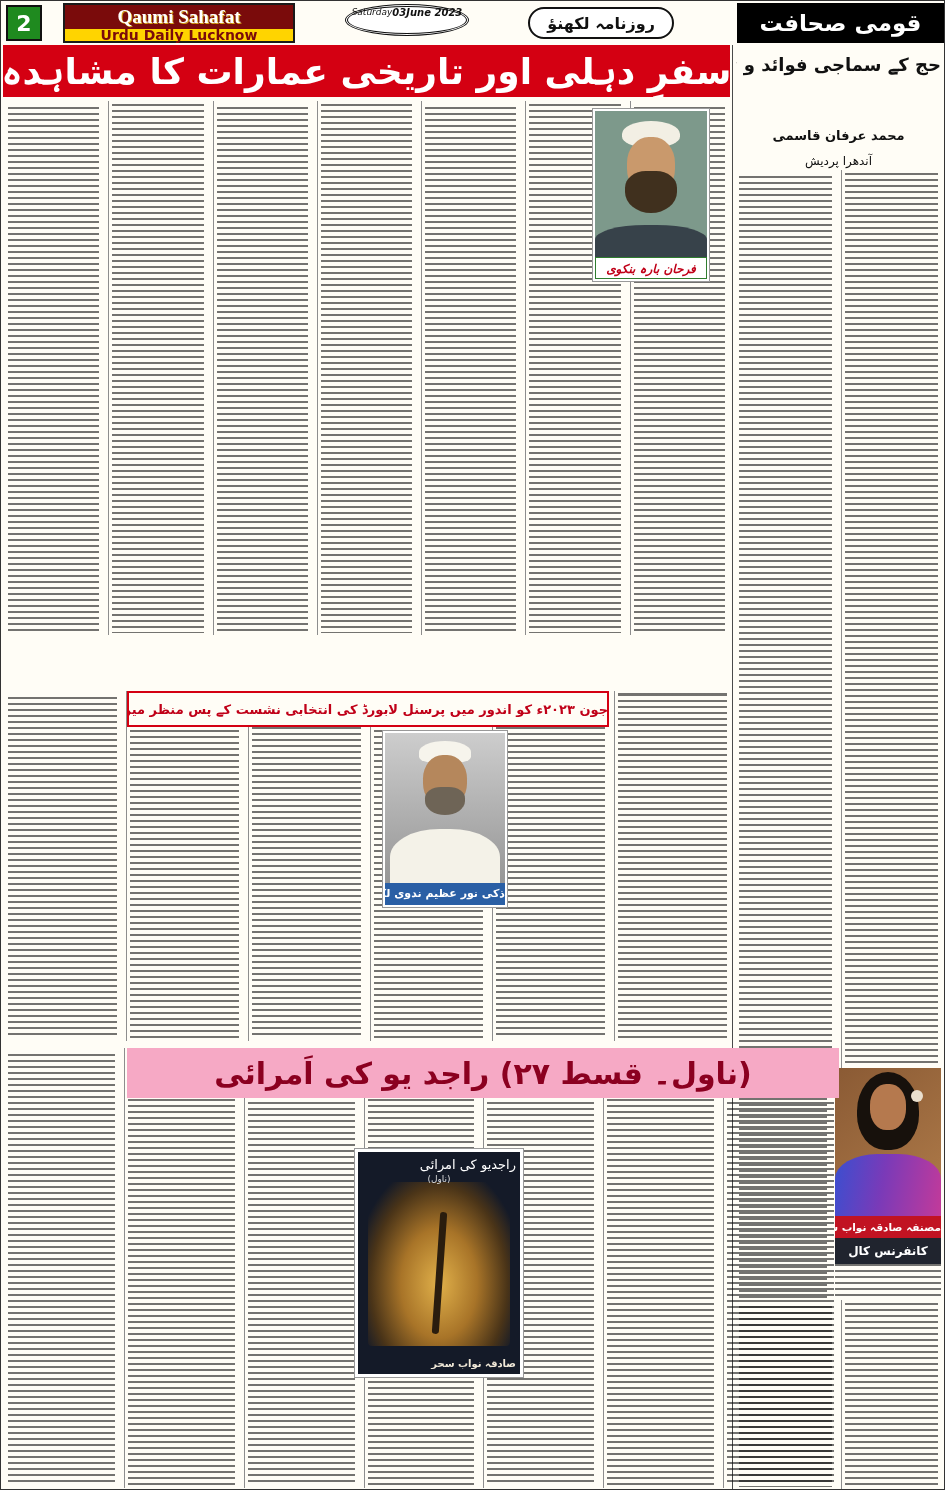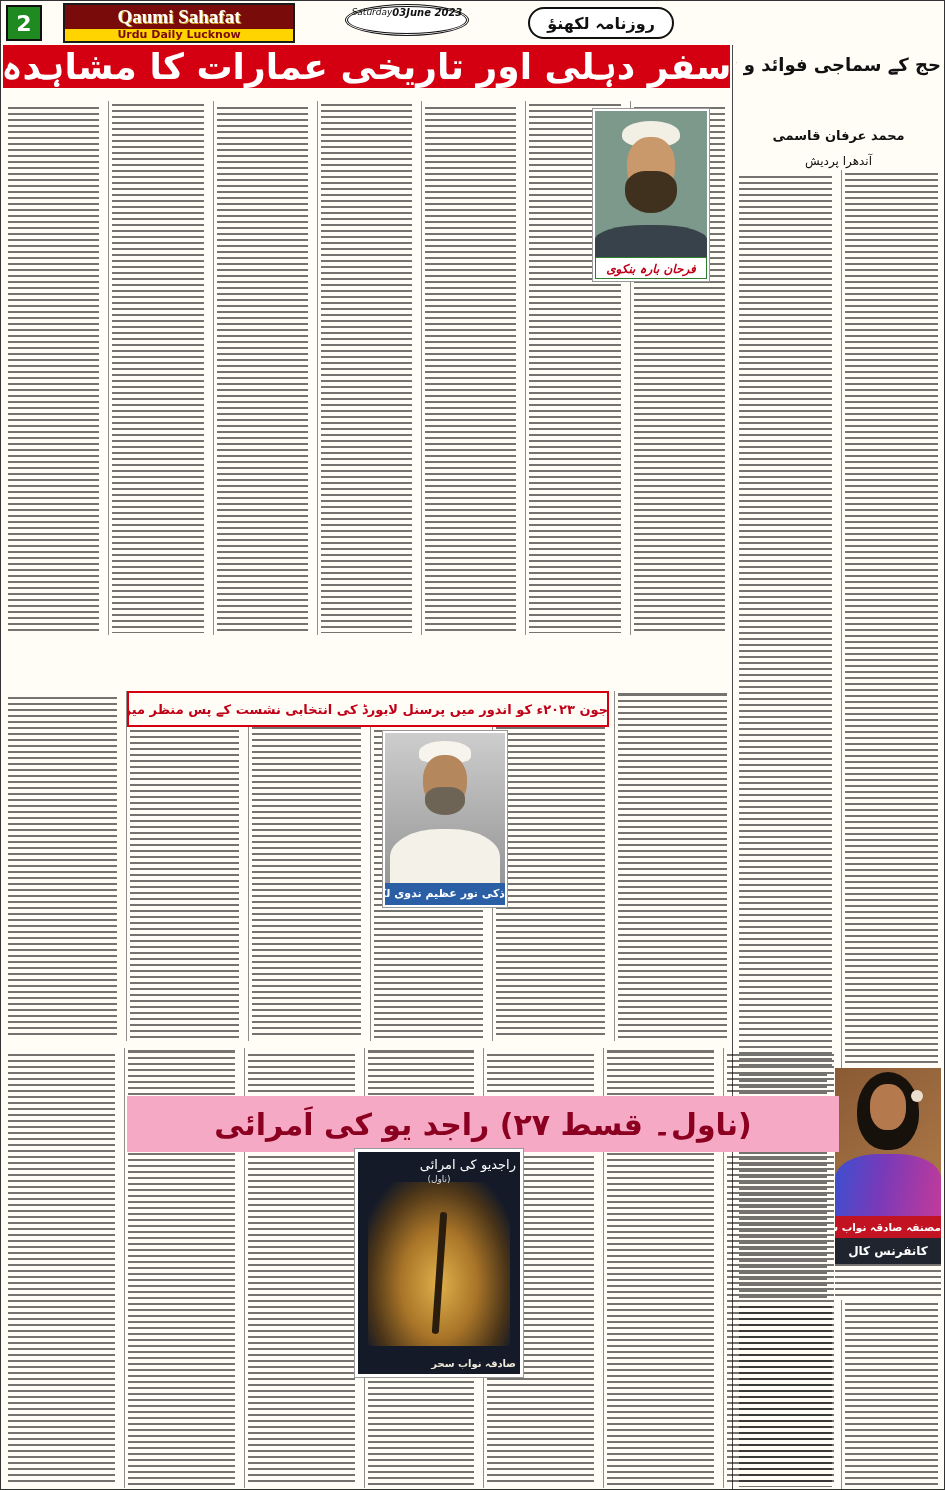--- a/index.html
+++ b/index.html
@@ -12,33 +12,33 @@
   .abs { position:absolute; }
   .ctr { display:flex; align-items:center; justify-content:center; }
 
   
   .pagenum { left:5px; top:4px; width:36px; height:36px; background:#1f8a1f;
     border:2px solid #111; color:#fff; font-size:22px; font-weight:bold; }
   .masthead { left:62px; top:2px; width:232px; height:40px; border:2px solid #1a1a1a;
     background:#7a0b0b; display:flex; flex-direction:column; }
   .m-title { flex:1; color:#fff; font-family:"Liberation Serif", serif; font-weight:bold;
     font-size:19px; text-align:center; line-height:24px; text-shadow:1px 1px 0 #d4a017; }
-  .m-sub { background:#ffd400; color:#7a0b0b; font-size:11px; font-weight:bold;
+  .m-sub { background:#ffd400; color:#7a0b0b; font-size:14px; font-weight:bold;
     text-align:center; line-height:12px; }
   .date-oval { left:344px; top:3px; width:124px; height:32px; border:3px double #111;
     border-radius:50%; display:flex; justify-content:center; background:#fff;font-style:italic; }
   .d-day { font-size:9px; text-align:center; line-height:11px; }
   .d-val { font-size:10px; font-weight:bold; text-align:center; line-height:11px; }
   .edition-oval { left:527px; top:6px; width:146px; height:32px; border:2px solid #111;
     border-radius:16px; font-size:16px; font-weight:bold; background:#fff; }
   .section-box { left:736px; top:2px; width:207px; height:40px; background:#000;
     color:#fff; font-size:23px; font-weight:bold; }
 
   
-  .headline-red { left:2px; top:44px; width:727px; height:43px; background:#d40012;
+  .headline-red { left:2px; top:44px; width:727px; height:52px; background:#d40012;
     color:#fff; font-size:36px; font-weight:bold; white-space:nowrap; overflow:hidden; }
   .headline-green { left:2px; top:640px; width:729px; height:46px;
     background:linear-gradient(180deg,#8a992a 0%, #5d6b14 100%);
     color:#ffe81a; font-size:28px; font-weight:bold; white-space:nowrap; overflow:hidden;
     text-shadow:1px 1px 0 #222, -1px 1px 0 #222; }
 
   
   .cols { display:flex; gap:6px; }
   .h100 { height:100%; }
   .col { flex:1; padding:2px 3px; }
@@ -107,23 +107,23 @@
   .cap-woman { height:22px; line-height:22px; font-size:10.5px; color:#fff; background:#c11322; }
   .ph-label { height:26px; line-height:26px; font-size:12px; font-weight:bold; text-align:center;
     color:#fff; background:#20242e; white-space:nowrap; overflow:hidden; }
 
   
   .subhead-box { position:absolute; left:124px; top:4px; width:482px; height:36px;
     background:#fffdf6; border:2px solid #d40012; color:#c00018; font-size:13px; font-weight:bold;
     white-space:nowrap; overflow:hidden; }
 
   
-  .novel-banner { position:absolute; left:124px; top:3px; width:712px; height:56px;
+  .novel-banner { position:absolute; left:124px; top:3px; width:712px; height:50px;
     background:#f6a9c5; color:#8b0020; font-size:30px; font-weight:bold;
-    white-space:nowrap; overflow:hidden;margin-top:48px; }
+    white-space:nowrap; overflow:hidden; }
   .book-cover { position:absolute; left:352px; top:104px; width:168px; height:228px;
     background:#fff; padding:3px; box-shadow:0 0 0 1px #999; }
   .bc-inner { position:relative; width:100%; height:100%; background:#141a28; overflow:hidden; }
   .bc-art { position:absolute; left:10px; right:10px; top:30px; bottom:28px;
     background:radial-gradient(ellipse at 50% 62%, #e0b04a 0%, #a87428 38%, #4a3418 68%, rgba(20,26,40,0) 85%);
     border-radius:4px; }
   .bc-trunk { position:absolute; left:48%; top:60px; width:7px; bottom:40px; background:#2a1d0e;
     border-radius:3px; transform:rotate(4deg); }
   .bc-title { position:absolute; left:4px; right:4px; top:5px; color:#fff; font-size:13px;
     font-weight:normal; text-align:right; white-space:nowrap; overflow:hidden; }
@@ -147,20 +147,23 @@
 
   <div class="abs date-oval">
     <div class="d-day">Saturday</div>
     <div class="d-val">03June 2023</div>
   </div>
 
   <div class="abs edition-oval ctr" dir="rtl">
     <span>روزنامہ لکھنؤ</span>
   </div>
 
+  <div class="abs section-box ctr" dir="rtl">
+    <span>قومی صحافت</span>
+  </div>
 
   <div class="abs headline-red ctr" dir="rtl">
     <span>سفرِ دہلی اور تاریخی عمارات کا مشاہدہ</span>
   </div>
 
   <div class="abs mainsec">
     <div class="cols h100">
       <div class="col fill"></div>
       <div class="col fill"></div>
       <div class="col fill"></div>

